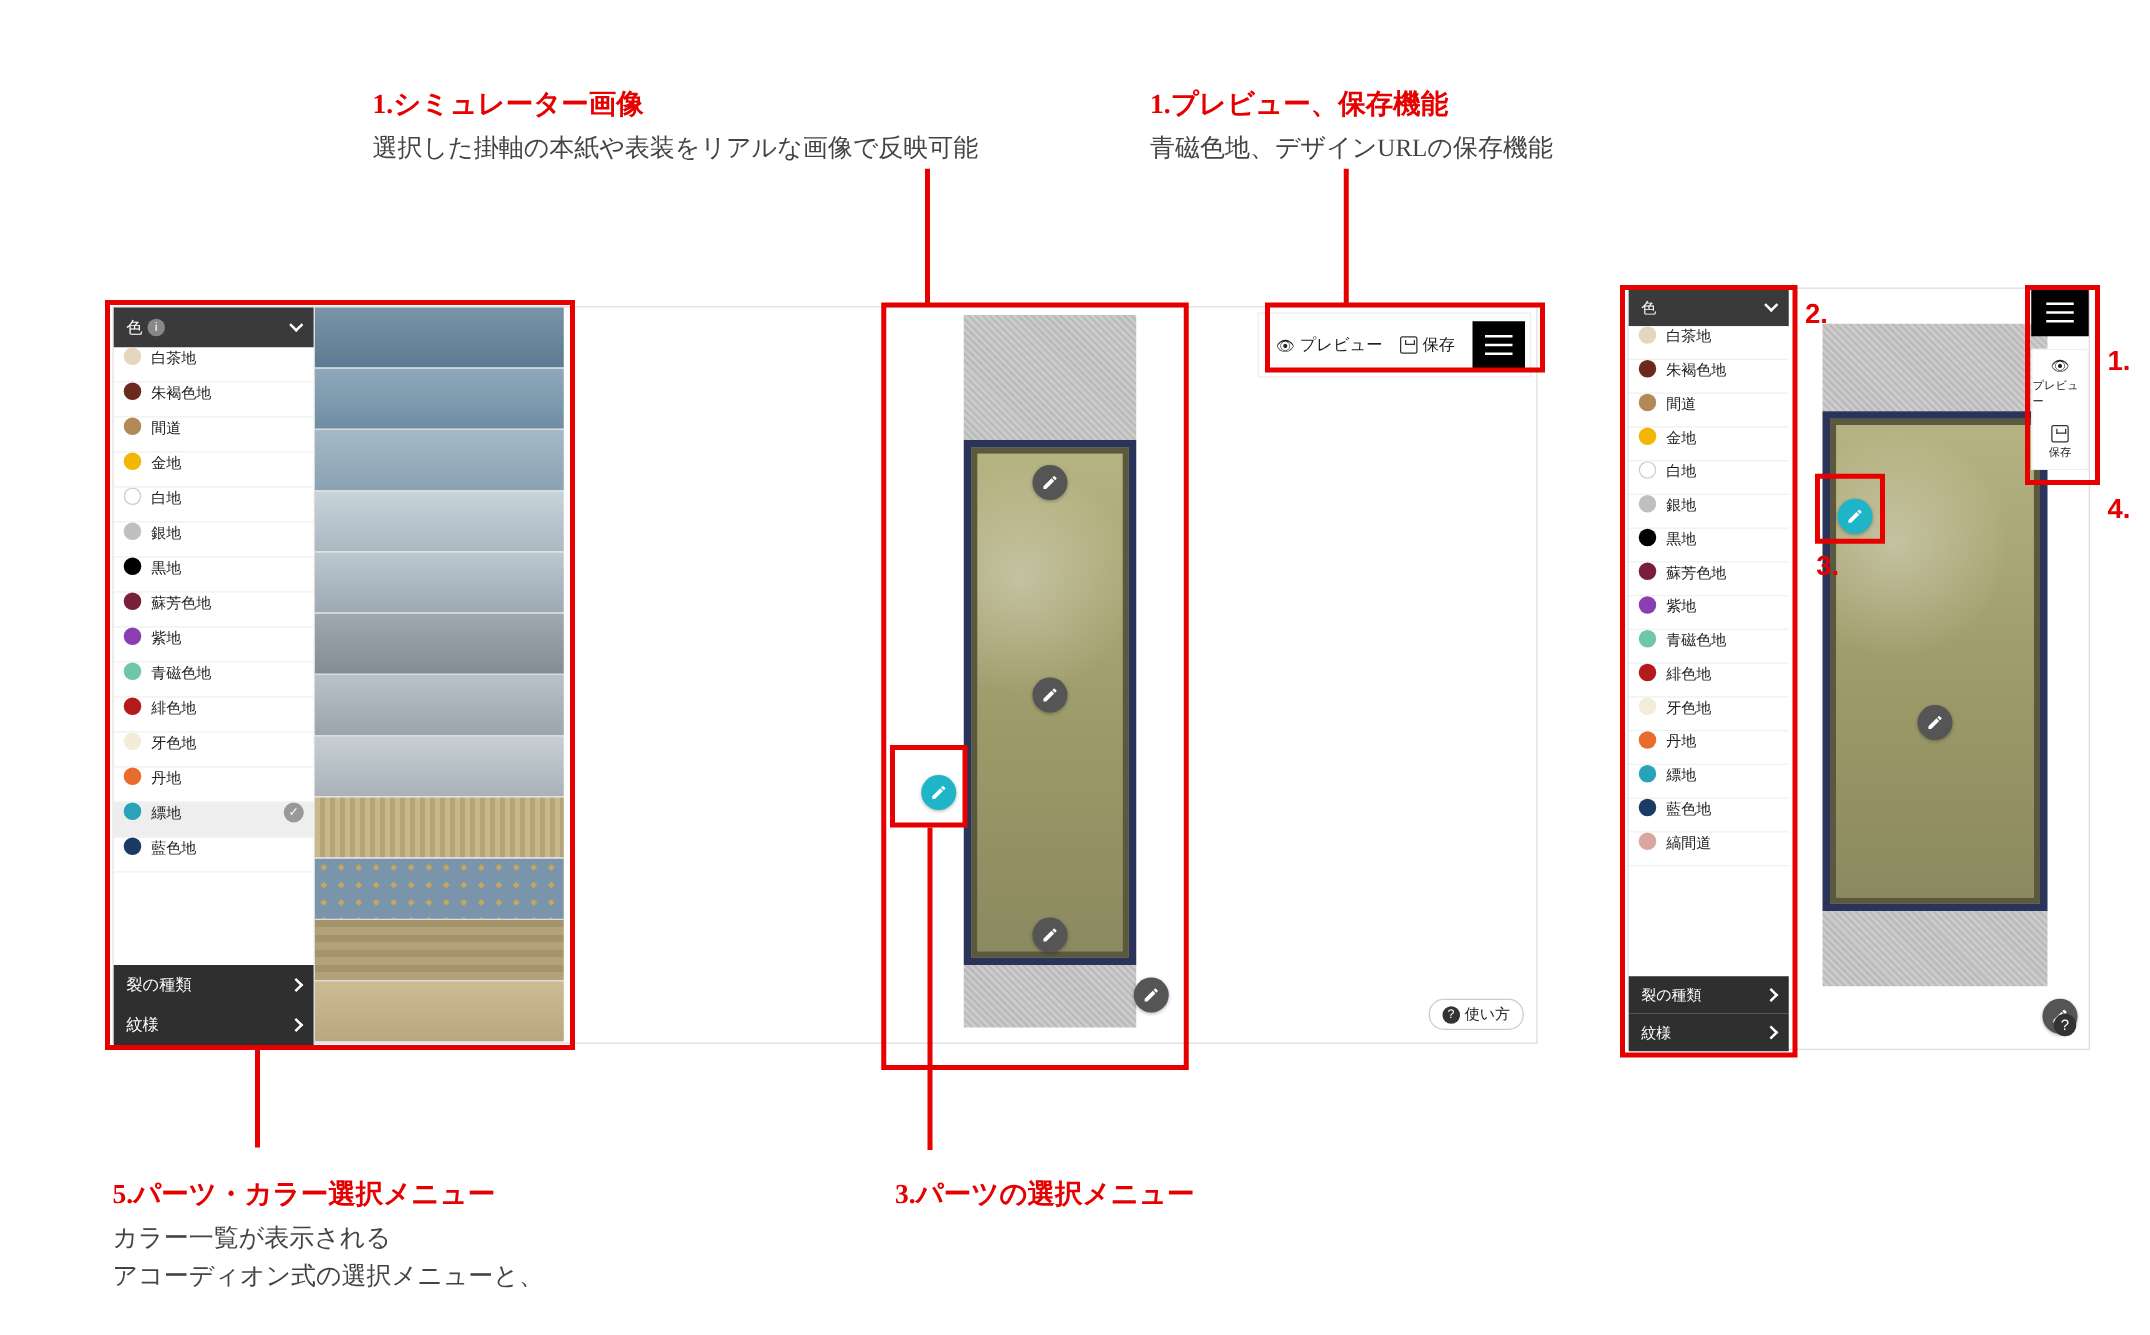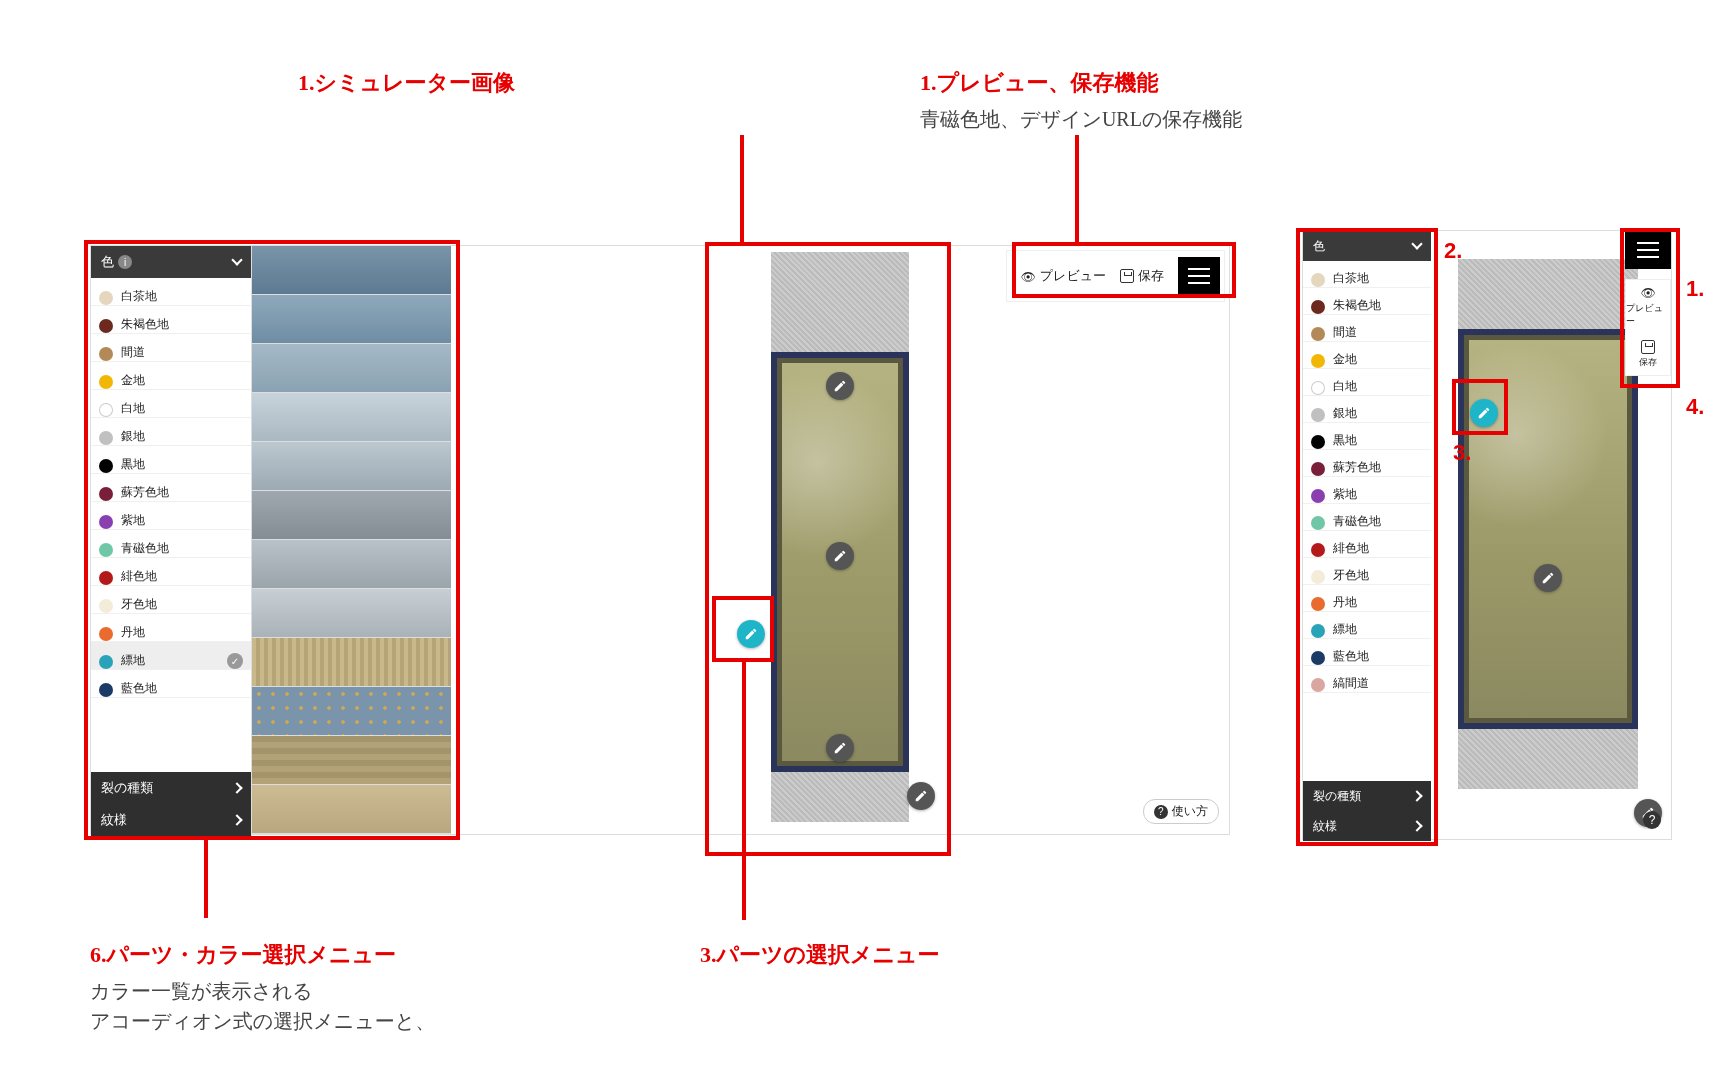--- a/index.html
+++ b/index.html
@@ -43,21 +43,21 @@
   .info-badge {
     width: 14px; height: 14px; border-radius: 50%;
     background: #888; display: inline-flex; align-items: center; justify-content: center;
     font-size: 10px; margin-left: 4px;
   }
   .color-list {
     flex: 1; overflow: hidden;
     background: #fff;
   }
   .color-item {
-    display: flex; align-items: flex-end; height: 28px;
+    display: flex; align-items: flex-start; height: 28px;
     padding: 0 8px; font-size: 12px; color: #222;
     border-bottom: 1px solid #f0f0f0; position: relative;
   }
   .color-item.selected { background: #eee; }
   .swatch { width: 14px; height: 14px; border-radius: 50%; margin-right: 8px; flex-shrink: 0; }
   .check { position: absolute; right: 8px; width: 16px; height: 16px; border-radius: 50%; background: #999; display: flex; align-items: center; justify-content: center; }
   .check::after { content: "✓"; color: #fff; font-size: 10px; }
 
   .swatch-grid {
     position: absolute; left: 160px; top: 0; width: 200px; height: 590px;
@@ -141,20 +141,21 @@
 
   .eye-icon::before { content: "👁"; font-size: 12px; }
   .save-icon { width: 14px; height: 14px; border: 1.5px solid #333; border-radius: 2px; position: relative; }
   .save-icon::after { content:""; position:absolute; top:2px; left:3px; width:6px; height:3px; border:1px solid #333; border-top:none; }
 </style>
 </head>
 <body>
 
 <div class="anno" style="left:298px; top:68px;">
   <div class="anno-title">1.シミュレーター画像</div>
+  <div class="anno-desc">選択した掛軸の本紙や表装をリアルな画像で反映可能</div>
 </div>
 
 <div class="anno" style="left:920px; top:68px;">
   <div class="anno-title">1.プレビュー、保存機能</div>
   <div class="anno-desc">青磁色地、デザインURLの保存機能</div>
 </div>
 
 <div class="redline" style="left:740px; top:135px; width:4px; height:110px;"></div>
 <div class="redline" style="left:1075px; top:135px; width:4px; height:108px;"></div>
 
@@ -313,26 +314,26 @@
 </div>
 
 <div class="redbox" style="left:84px; top:240px; width:376px; height:600px;"></div>
 <div class="redbox" style="left:705px; top:242px; width:246px; height:614px;"></div>
 <div class="redbox" style="left:712px; top:596px; width:62px; height:66px;"></div>
 <div class="redbox" style="left:1012px; top:242px; width:224px; height:56px;"></div>
 
 <div class="redline" style="left:742px; top:662px; width:4px; height:258px;"></div>
 <div class="redline" style="left:204px; top:840px; width:4px; height:78px;"></div>
 
-<div class="anno" style="left:700px; top:940px;">
+<div class="anno" style="left:716px; top:940px;">
   <div class="anno-title">3.パーツの選択メニュー</div>
 </div>
 
 <div class="anno" style="left:90px; top:940px;">
-  <div class="anno-title">6.パーツ・カラー選択メニュー</div>
+  <div class="anno-title">5.パーツ・カラー選択メニュー</div>
   <div class="anno-desc">カラー一覧が表示される</div>
   <div class="anno-desc">アコーディオン式の選択メニューと、</div>
 </div>
 
 <div class="sim-panel small">
 
   <div class="sim-sidebar">
     <div class="accordion-header">
       <span>色</span>
       <span class="chev down"></span>

